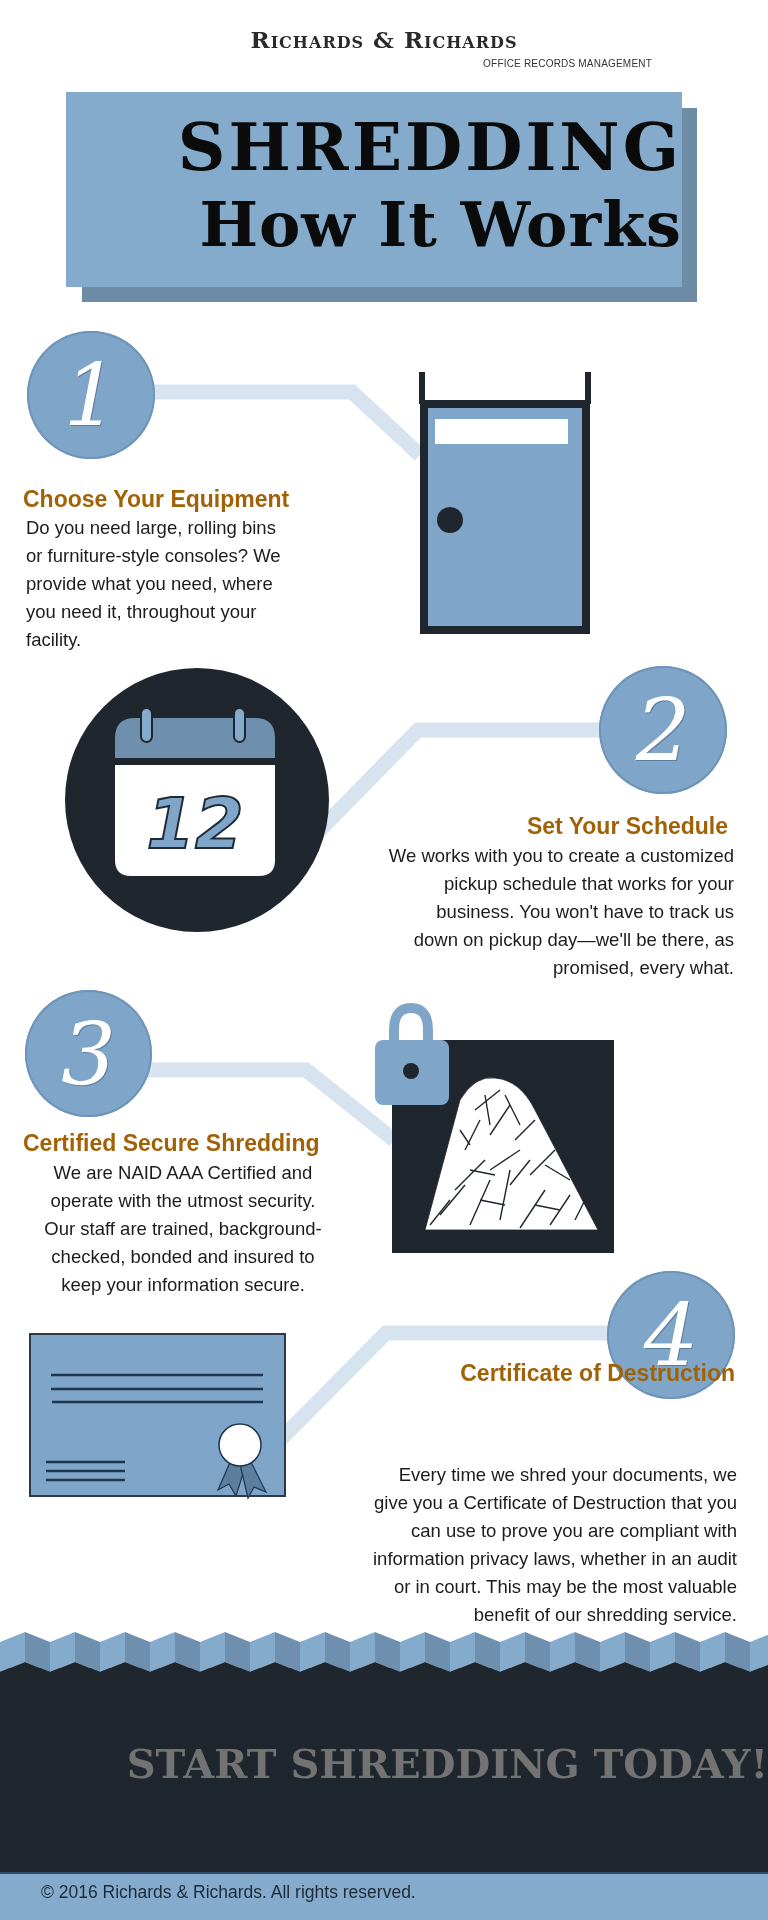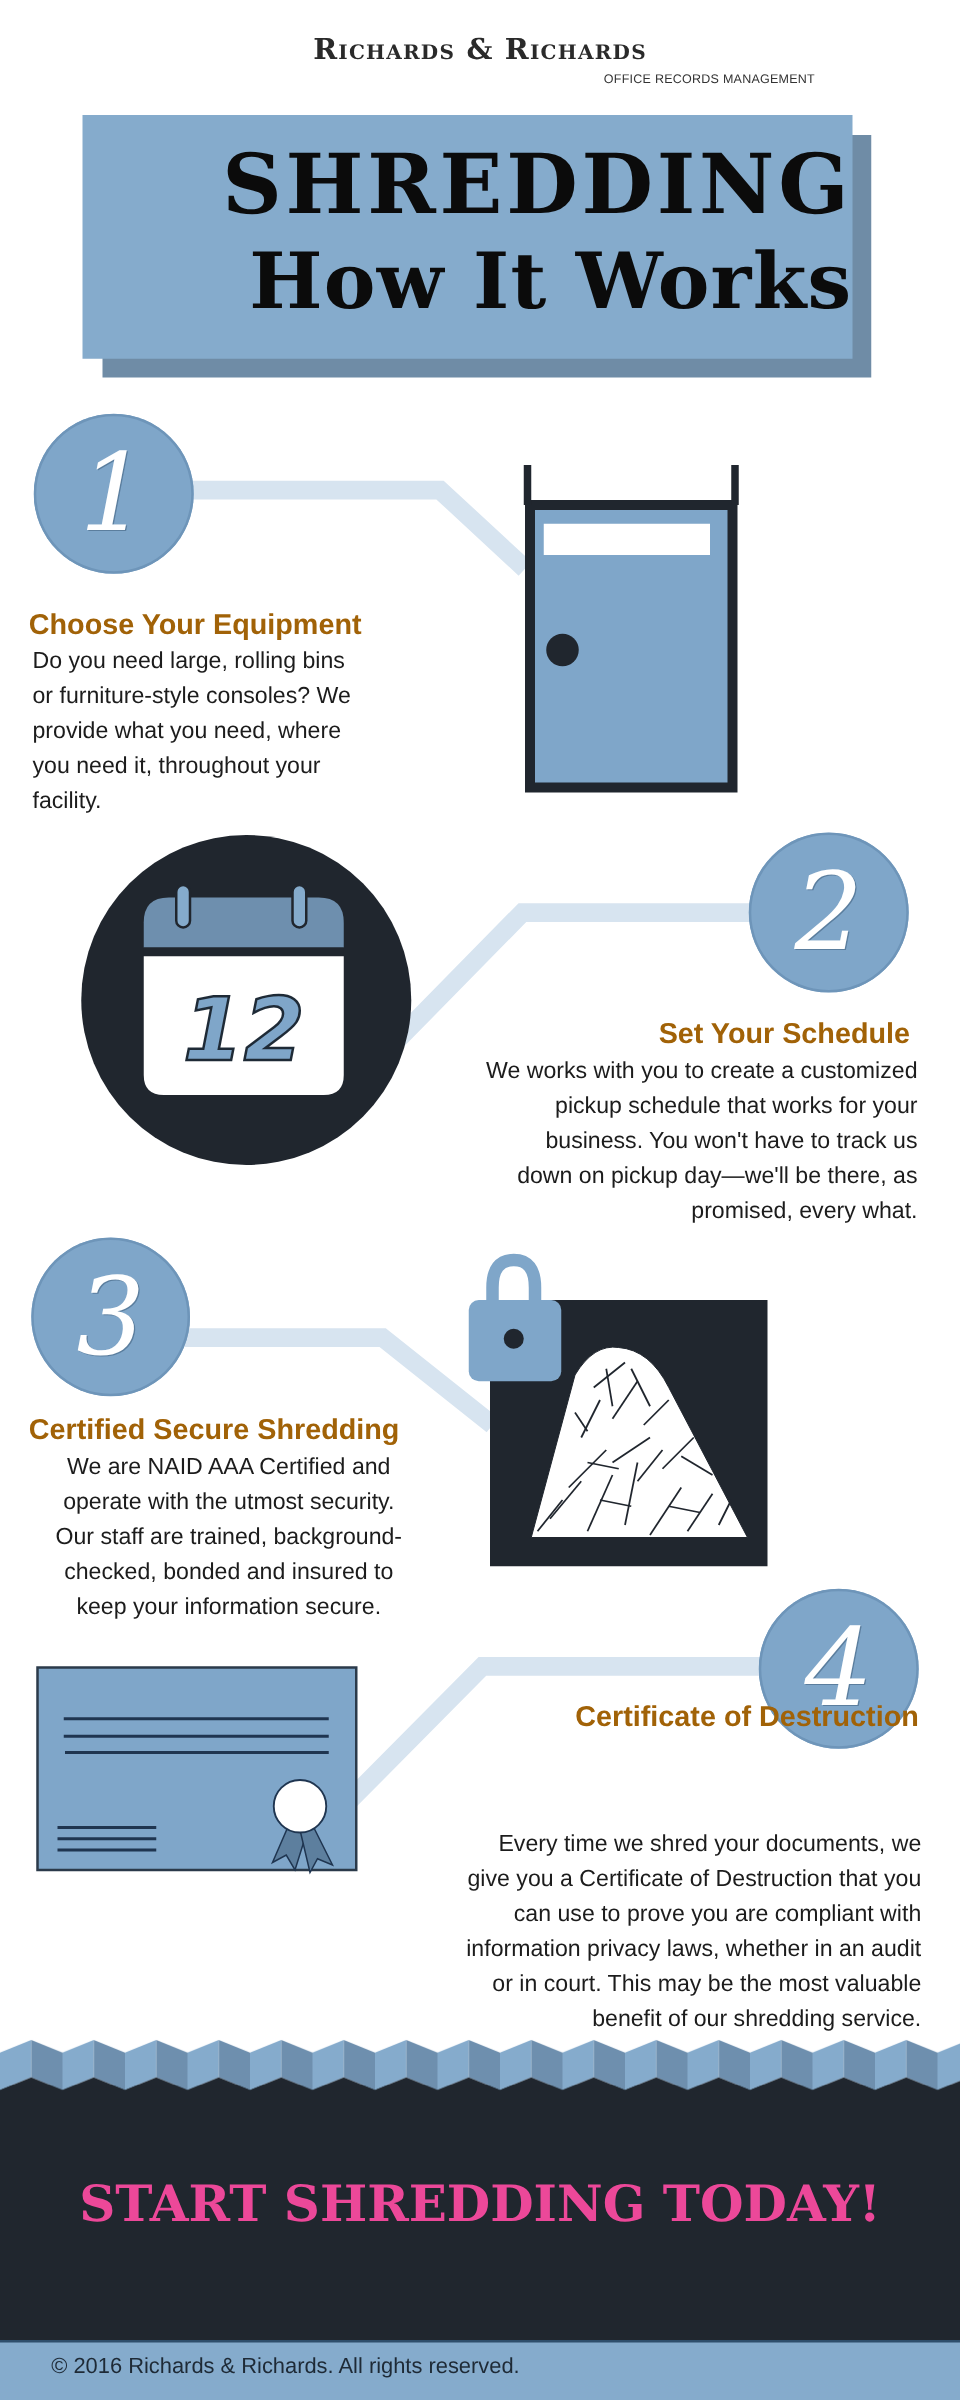--- a/index.html
+++ b/index.html
@@ -31,22 +31,22 @@
     font-family: "DejaVu Serif", "Liberation Serif", serif; font-style: italic; color: #ffffff;
     font-size: 86px; text-shadow: 1px 1px 0 #5b7e9e; }
 
   
   .step-title { font-family: Liberation Sans, sans-serif; font-weight: bold; font-size: 23px; color: #a16207; white-space: nowrap; }
   .step-body { font-family: "Liberation Sans", sans-serif; font-size: 18.5px; line-height: 28px; color: #1c1c1c; }
   .right { text-align: right; }
 
   
   .cta-band { left: 0; top: 1668px; width: 768px; height: 205px; background: #20262e; }
-  .cta-text { left: 0; width: 768px; top: 1740px; text-align: center;
-    font-family: "DejaVu Serif", "Liberation Serif", serif; font-weight: bold; color: #ec4899;
+  .cta-text { left: 0; width: 768px; top: 1740px; text-align: right;
+    font-family: "DejaVu Serif", "Liberation Serif", serif; font-weight: bold; color: #737373;
     font-size: 40px; letter-spacing: 0px; }
   .footer-band { left: 0; top: 1872px; width: 768px; height: 48px; background: #85abcc; border-top: 2px solid #2e4e6b; }
   .copyright { left: 23px; top: 1882px; font-size: 17.5px; color: #1e2a36; margin-left: 18px; }
 </style>
 </head>
 <body>
 
 <div class="abs logo-name">Richards &amp; Richards</div>
 <div class="abs logo-sub">OFFICE RECORDS MANAGEMENT</div>
 

